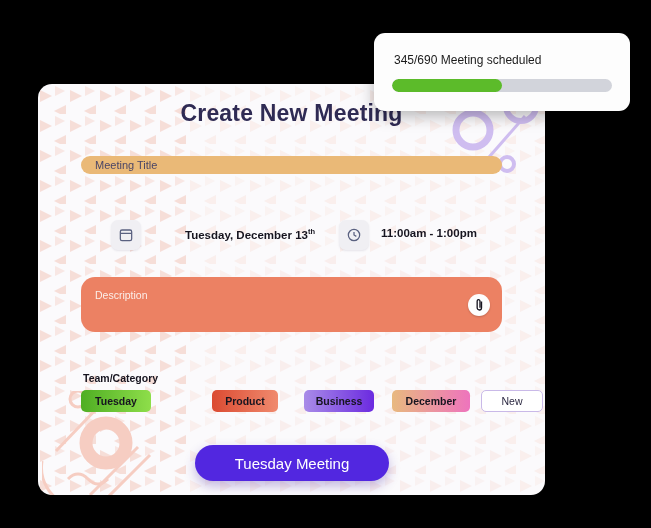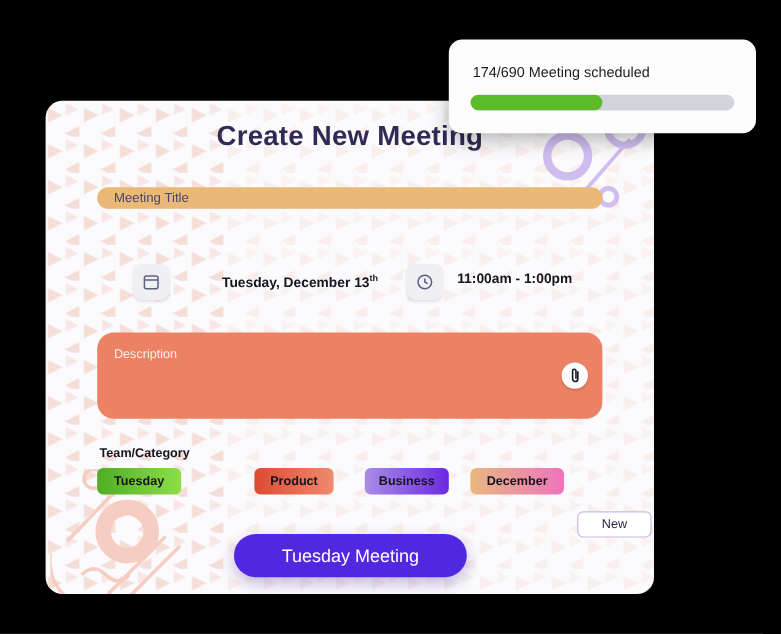--- a/index.html
+++ b/index.html
@@ -140,21 +140,21 @@
   #date-text { left: 72px; margin-left: 32px; }
   #time-text { left: 300px; }
   #date-text sup { font-size: 7.5px; }
 
   
   #description-field {
     position: absolute;
     left: 43px;
     top: 193px;
     width: 421px;
-    height: 72px;
+    height: 55px;
     background: #ec8163;
     border-radius: 14px;
     box-sizing: border-box;
   }
   #description-field .ph {
     position: absolute;
     left: 14px;
     top: 12px;
     font-size: 10.5px;
     color: #fbeee9;
@@ -206,21 +206,20 @@
   #tag-design   { left: 0px;   width: 70px;  background: linear-gradient(90deg,#4fae23,#8ede4a); }
   #tag-product  { left: 131px; width: 66px;  background: linear-gradient(90deg,#db4b32,#f08a6e); }
   #tag-business { left: 223px; width: 70px;  background: linear-gradient(90deg,#a98ce8,#6b2ae0); }
   #tag-developer{ left: 311px; width: 78px;  background: linear-gradient(90deg,#e8b97f,#ee74bd); }
   #tag-new {
     left: 400px; width: 62px;
     background: #ffffff;
     border: 1.3px solid #c9b9e8;
     color: #2a2740;
     font-weight: normal;
-    margin-top: 36px;
   }
 
   
   #create-meeting-button {
     position: absolute;
     left: 157px;
     top: 361px;
     width: 194px;
     height: 36px;
     background: #5227e0;
@@ -354,19 +353,19 @@
         <div class="tag" id="tag-developer">December</div>
         <div class="tag" id="tag-new">New</div>
       </div>
 
       <button id="create-meeting-button">Tuesday Meeting</button>
 
     </div>
   </div>
 
   <div id="toast">
-    <div id="toast-message">174/690 Meeting scheduled</div>
+    <div id="toast-message">345/690 Meeting scheduled</div>
     <div id="progress-track">
       <div id="progress-fill" style="width: 50%;"></div>
     </div>
   </div>
 
 </div>
 
 </body></html>

